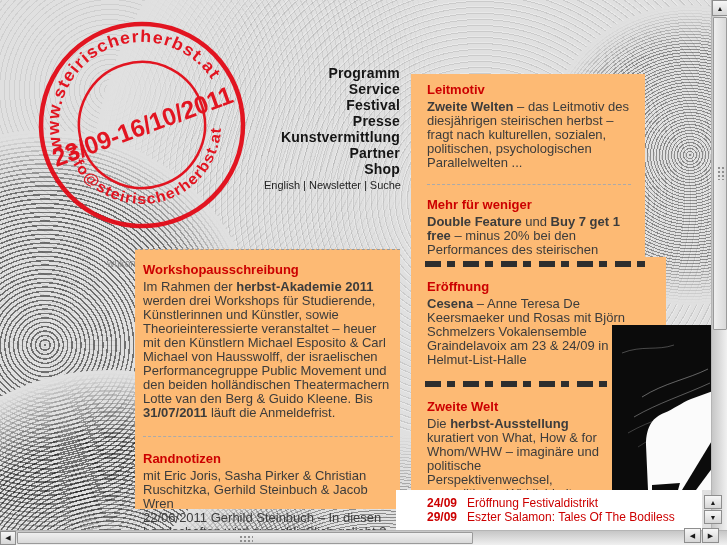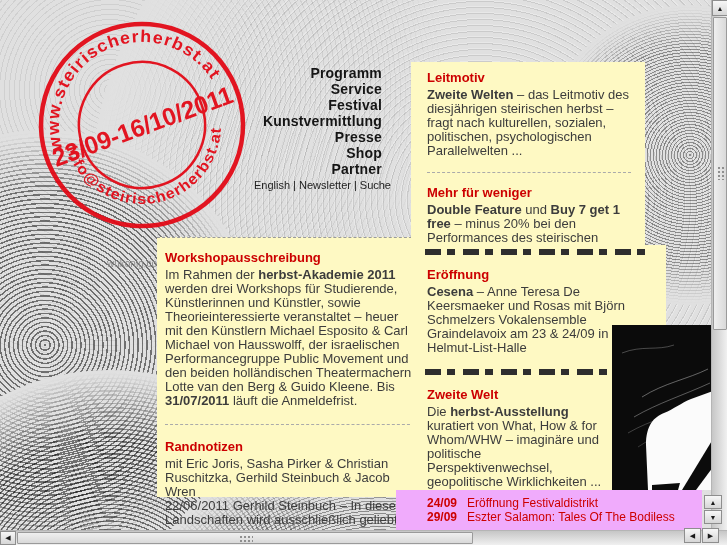--- a/index.html
+++ b/index.html
@@ -27,32 +27,32 @@
     background: radial-gradient(circle, rgba(224,224,224,0) 0 50%, #e0e0e0 70%),
                 repeating-radial-gradient(circle, rgba(0,0,0,.38) 0 1px, transparent 1px 3.2px); }
   .rings-f { left:-240px; top:-260px; width:700px; height:700px; z-index:0;
     background: radial-gradient(circle, rgba(224,224,224,0) 0 52%, #e0e0e0 70%),
                 repeating-radial-gradient(circle, rgba(0,0,0,.07) 0 1px, transparent 1px 5px); }
 
   
   #stamp { position:absolute; left:20px; top:14px; width:244px; height:222px; z-index:3; opacity:.93; }
 
   
-  #nav { position:absolute; top:65px; right:345px; z-index:3; text-align:right; }
+  #nav { position:absolute; top:65px; right:327px; z-index:3; text-align:right; }
   .nav-item { font-size:14px; font-weight:bold; color:#151515; line-height:16px; letter-spacing:.2px; cursor:pointer; }
-  #meta { position:absolute; top:179px; right:336px; z-index:3; font-size:11px; color:#222; white-space:nowrap; }
+  #meta { position:absolute; top:179px; right:326px; z-index:3; font-size:11px; color:#222; white-space:nowrap; }
   #meta span { cursor:pointer; }
   #meta .pipe { cursor:default; padding:0 3px; }
 
   
   #credit { position:absolute; left:107px; top:258px; z-index:1; font-size:10px; color:#8a8a8a; }
 
   
-  .box { position:absolute; background:#fef9c3; z-index:2; }
-  #left-box  { left:157px; top:237px; width:265px; height:260px; border-top:1px dashed #9a9a9a; padding:12px 7px 12px 8px; }
+  .box { position:absolute; background:#fdba74; z-index:2;margin-top:12px; }
+  #left-box  { left:135px; top:237px; width:265px; height:260px; border-top:1px dashed #9a9a9a; padding:12px 7px 12px 8px; }
   #right-box1 { left:411px; top:62px;  width:234px; height:183px; padding:8px 14px 0 16px; }
   #right-box2 { left:411px; top:245px; width:255px; height:245px; padding:0 14px 0 16px; }
 
   h3.sec-title { font-size:13px; font-weight:bold; color:#cc0000; margin:0 0 3px 0; cursor:pointer; }
   p.sec-body { font-size:13px; line-height:14px; color:#3c3c3c; }
   p.preline { white-space:pre-line; }
   #left-box p.sec-body { width:250px; }
   #right-box1 p.sec-body { width:204px; }
   .narrow { width:182px; }
 
@@ -62,21 +62,21 @@
   .sep-dark.attop { margin-top:4px; }
   .sep-red { height:2px; margin:14px 0 12px 0;
     background: repeating-linear-gradient(90deg, #b05050 0 3px, transparent 3px 10px); }
   .spacer-left { margin:16px 0 14px 0; border-top:1px dashed #aaa; }
 
   
   #photo { position:absolute; left:612px; top:325px; width:101px; height:165px; z-index:4; cursor:pointer; }
 
   
   #ticker { position:absolute; left:396px; top:490px; width:306px; height:56px; z-index:2;
-    background:#f0abfc; padding:6px 0 12px 31px; }
+    background:#ffffff; padding:6px 0 12px 31px; }
   .ticker-row { display:flex; font-size:12px; line-height:14px; color:#cc0000; cursor:pointer; white-space:nowrap; }
   .ticker-date { font-weight:bold; width:40px; }
 
   
   .sb-btn { position:absolute; background:linear-gradient(#f7f7f7,#d6d6d6); border:1px solid #8e8e8e;
     display:flex; align-items:center; justify-content:center; font-size:7px; color:#1a1a1a; cursor:pointer; }
   #vscroll { position:absolute; left:711px; top:0; width:16px; height:530px; z-index:5;
     background:linear-gradient(90deg,#c6c6c6,#f0f0f0); border-left:1px solid #b5b5b5; }
   #vscroll-up { left:0; top:0; width:16px; height:16px; }
   #vscroll-thumb { position:absolute; left:1px; top:17px; width:14px; height:313px; cursor:pointer;
@@ -125,24 +125,24 @@
         </text>
         <text x="27" y="121" font-size="25" textLength="190" lengthAdjust="spacingAndGlyphs" transform="rotate(-3 122 111)">23/09-16/10/2011</text>
       </g>
     </svg>
   </div>
 
   <nav id="nav">
     <div class="nav-item">Programm</div>
     <div class="nav-item">Service</div>
     <div class="nav-item">Festival</div>
+    <div class="nav-item">Presse</div>
     <div class="nav-item">Kunstvermittlung</div>
-    <div class="nav-item">Presse</div>
+    <div class="nav-item">Partner</div>
     <div class="nav-item">Shop</div>
-    <div class="nav-item">Partner</div>
   </nav>
   <div id="meta">
     <span>English</span><span class="pipe">|</span><span>Newsletter</span><span class="pipe">|</span><span>Suche</span>
   </div>
 
   <div id="credit">wukonig.com</div>
 
   <div class="box" id="left-box">
     <h3 class="sec-title">Workshopausschreibung</h3>
     <p class="sec-body"><span>Im Rahmen der </span><b>herbst-Akademie 2011</b><span> werden drei Workshops für Studierende, Künstlerinnen und Künstler, sowie Theorieinteressierte veranstaltet – heuer mit den Künstlern Michael Esposito &amp; Carl Michael von Hausswolff, der israelischen Performancegruppe Public Movement und den beiden holländischen Theatermachern Lotte van den Berg &amp; Guido Kleene. Bis </span><b>31/07/2011</b><span> läuft die Anmeldefrist.</span></p>

